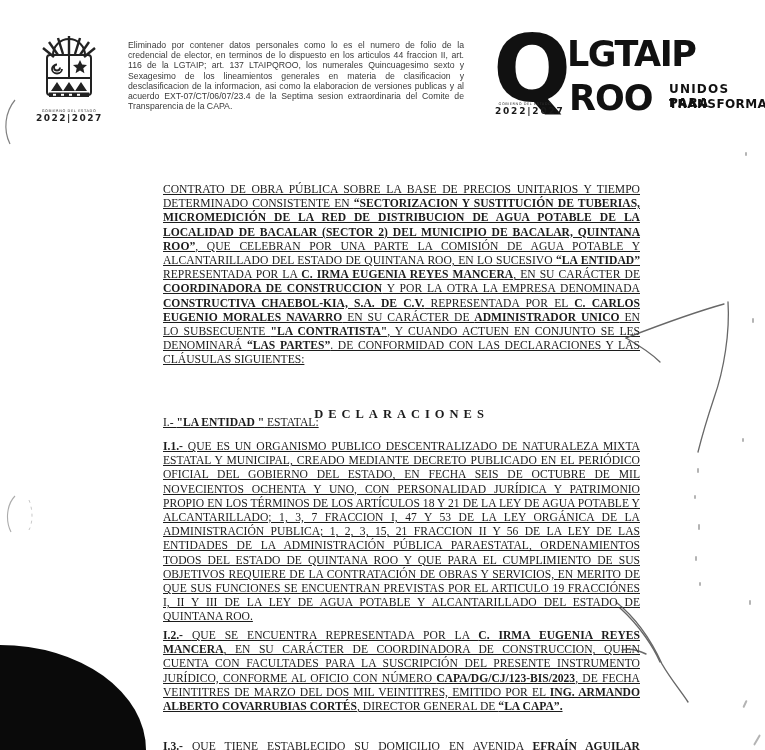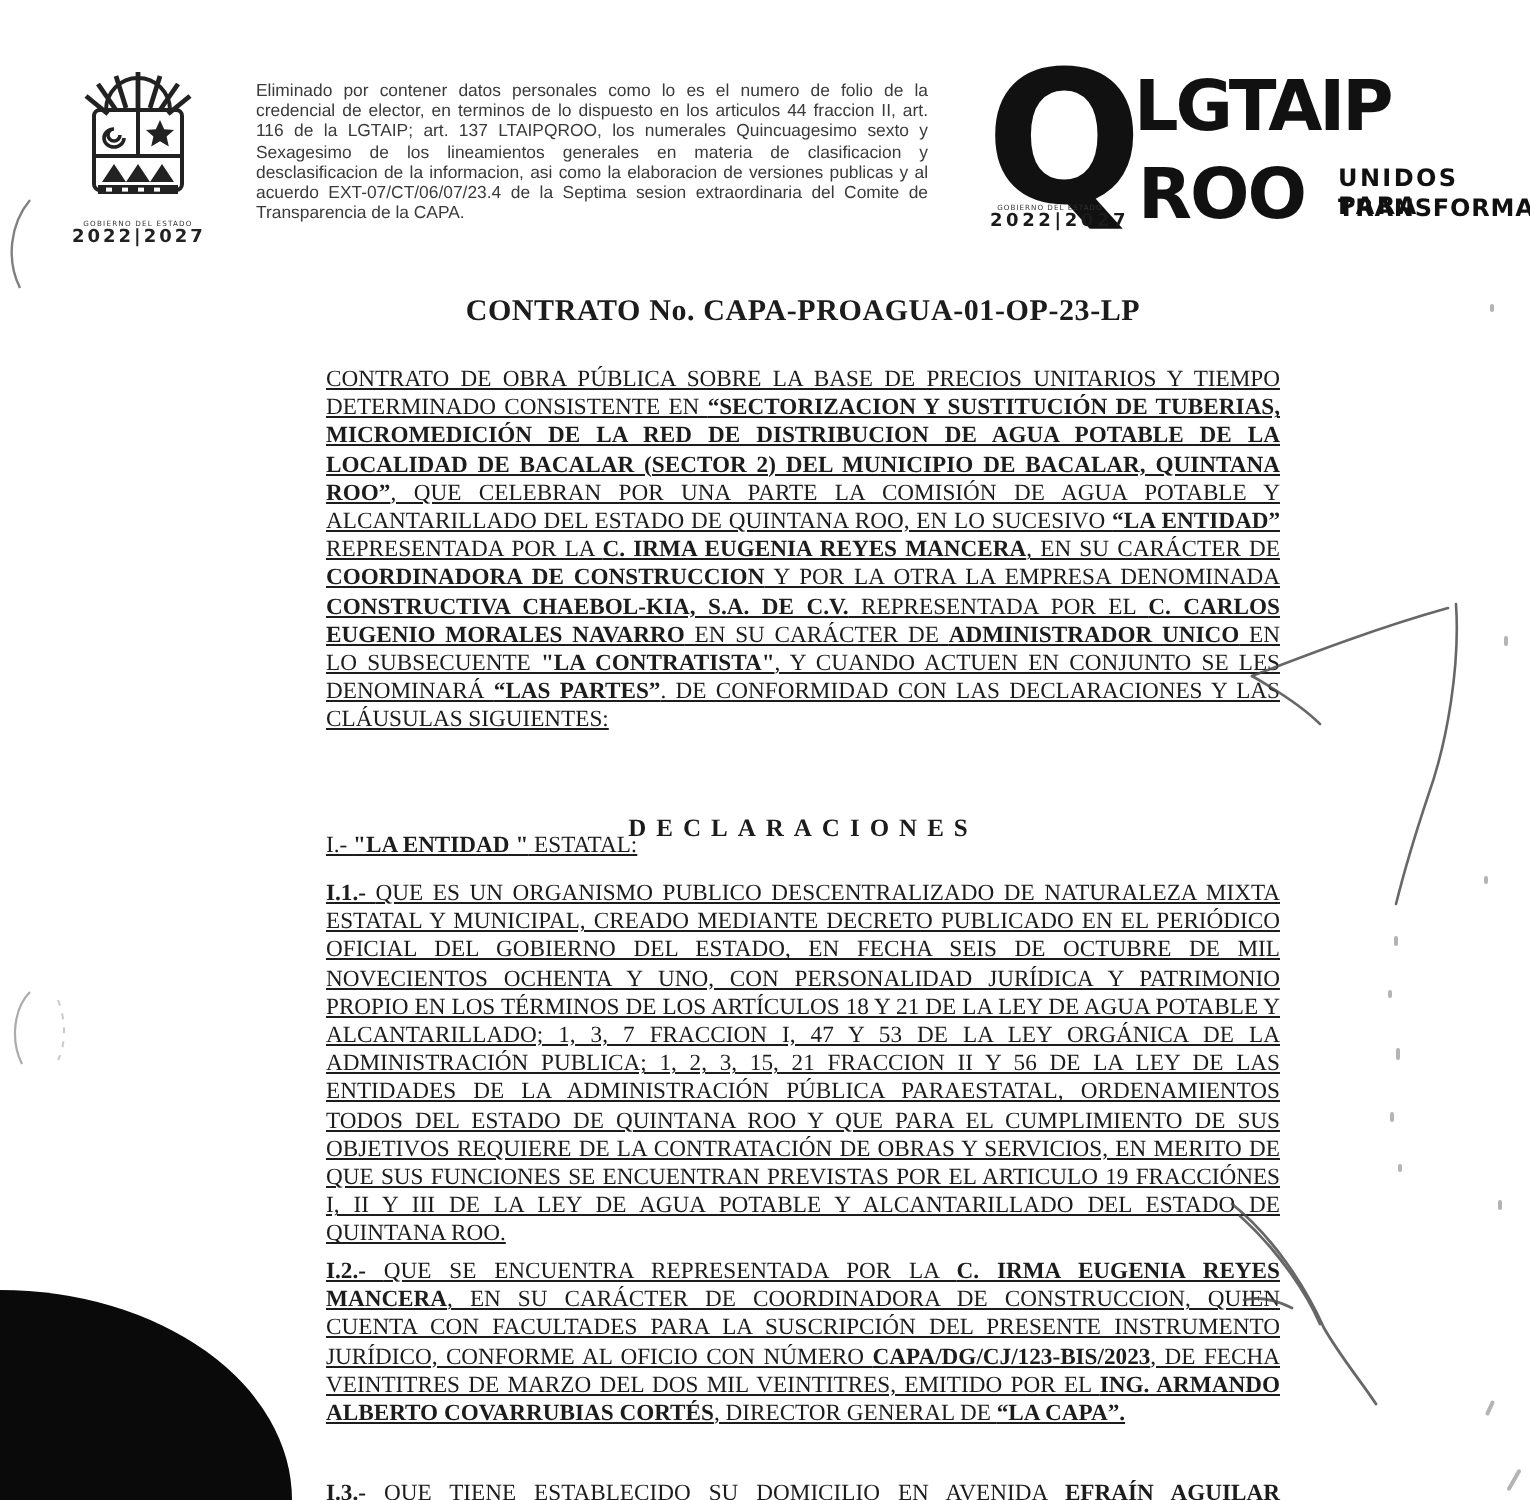--- a/index.html
+++ b/index.html
@@ -93,21 +93,20 @@
     <div class="qr-word">LGTAIP</div>
     <div class="qr-roo">ROO</div>
     <div class="qr-tag1">UNIDOS PARA</div>
     <div class="qr-tag2">TRANSFORMAR</div>
     <div class="qr-cap">
       <div class="qr-cap-top">GOBIERNO DEL ESTADO</div>
       <div class="qr-cap-years">2022|2027</div>
     </div>
   </div>
 
-  <div class="doc-title">CONTRATO No. CAPA-PROAGUA-01-OP-23-LP</div>
 
   <div class="para" style="top:183px;"><span>CONTRATO DE OBRA PÚBLICA SOBRE LA BASE DE PRECIOS UNITARIOS Y TIEMPO DETERMINADO CONSISTENTE EN </span><b>“SECTORIZACION Y SUSTITUCIÓN DE TUBERIAS, MICROMEDICIÓN DE LA RED DE DISTRIBUCION DE AGUA POTABLE DE LA LOCALIDAD DE BACALAR (SECTOR 2) DEL MUNICIPIO DE BACALAR, QUINTANA ROO”</b><span>, QUE CELEBRAN POR UNA PARTE LA COMISIÓN DE AGUA POTABLE Y ALCANTARILLADO DEL ESTADO DE QUINTANA ROO, EN LO SUCESIVO </span><b>“LA ENTIDAD”</b><span> REPRESENTADA POR LA </span><b>C. IRMA EUGENIA REYES MANCERA</b><span>, EN SU CARÁCTER DE </span><b>COORDINADORA DE CONSTRUCCION</b><span> Y POR LA OTRA LA EMPRESA DENOMINADA </span><b>CONSTRUCTIVA CHAEBOL-KIA, S.A. DE C.V.</b><span>  REPRESENTADA POR EL </span><b>C. CARLOS EUGENIO MORALES NAVARRO</b><span> EN SU CARÁCTER DE </span><b>ADMINISTRADOR UNICO</b><span> EN LO SUBSECUENTE </span><b>"LA CONTRATISTA"</b><span>, Y CUANDO ACTUEN EN CONJUNTO SE LES DENOMINARÁ </span><b>“LAS PARTES”</b><span>. DE CONFORMIDAD CON LAS DECLARACIONES Y LAS CLÁUSULAS SIGUIENTES:</span></div>
 
   <div class="h-declaraciones">DECLARACIONES</div>
 
   <div class="para" style="top:416px;"><span>I.- </span><b>"LA ENTIDAD "</b><span> ESTATAL:</span></div>
 
   <div class="para" style="top:440px;"><b>I.1.- </b><span>QUE ES UN ORGANISMO PUBLICO DESCENTRALIZADO DE NATURALEZA MIXTA ESTATAL Y MUNICIPAL, CREADO MEDIANTE DECRETO PUBLICADO EN EL PERIÓDICO OFICIAL DEL GOBIERNO DEL ESTADO, EN FECHA SEIS DE OCTUBRE DE MIL NOVECIENTOS OCHENTA Y UNO, CON PERSONALIDAD JURÍDICA Y PATRIMONIO PROPIO EN LOS TÉRMINOS DE LOS ARTÍCULOS 18 Y 21 DE LA LEY DE AGUA POTABLE Y ALCANTARILLADO; 1, 3, 7 FRACCION I, 47 Y 53 DE LA LEY ORGÁNICA DE LA ADMINISTRACIÓN PUBLICA; 1, 2, 3, 15, 21 FRACCION II Y 56 DE LA LEY DE LAS ENTIDADES DE LA ADMINISTRACIÓN PÚBLICA PARAESTATAL, ORDENAMIENTOS TODOS DEL ESTADO DE QUINTANA ROO Y QUE PARA EL CUMPLIMIENTO DE SUS OBJETIVOS REQUIERE DE LA CONTRATACIÓN DE OBRAS Y SERVICIOS, EN MERITO DE QUE SUS FUNCIONES SE ENCUENTRAN PREVISTAS POR EL ARTICULO 19 FRACCIÓNES I, II Y III DE LA LEY DE AGUA POTABLE Y ALCANTARILLADO DEL ESTADO DE QUINTANA ROO.</span></div>
 
   <div class="para" style="top:629px;"><b>I.2.- </b><span>QUE SE ENCUENTRA REPRESENTADA POR LA </span><b>C. IRMA EUGENIA REYES MANCERA</b><span>, EN SU CARÁCTER DE COORDINADORA DE CONSTRUCCION, QUIEN CUENTA CON FACULTADES PARA LA SUSCRIPCIÓN DEL PRESENTE INSTRUMENTO JURÍDICO, CONFORME AL OFICIO CON NÚMERO </span><b>CAPA/DG/CJ/123-BIS/2023</b><span>, DE FECHA VEINTITRES DE MARZO DEL DOS MIL VEINTITRES, EMITIDO POR EL </span><b>ING. ARMANDO ALBERTO COVARRUBIAS CORTÉS</b><span>, DIRECTOR GENERAL DE </span><b>“LA CAPA”.</b></div>

